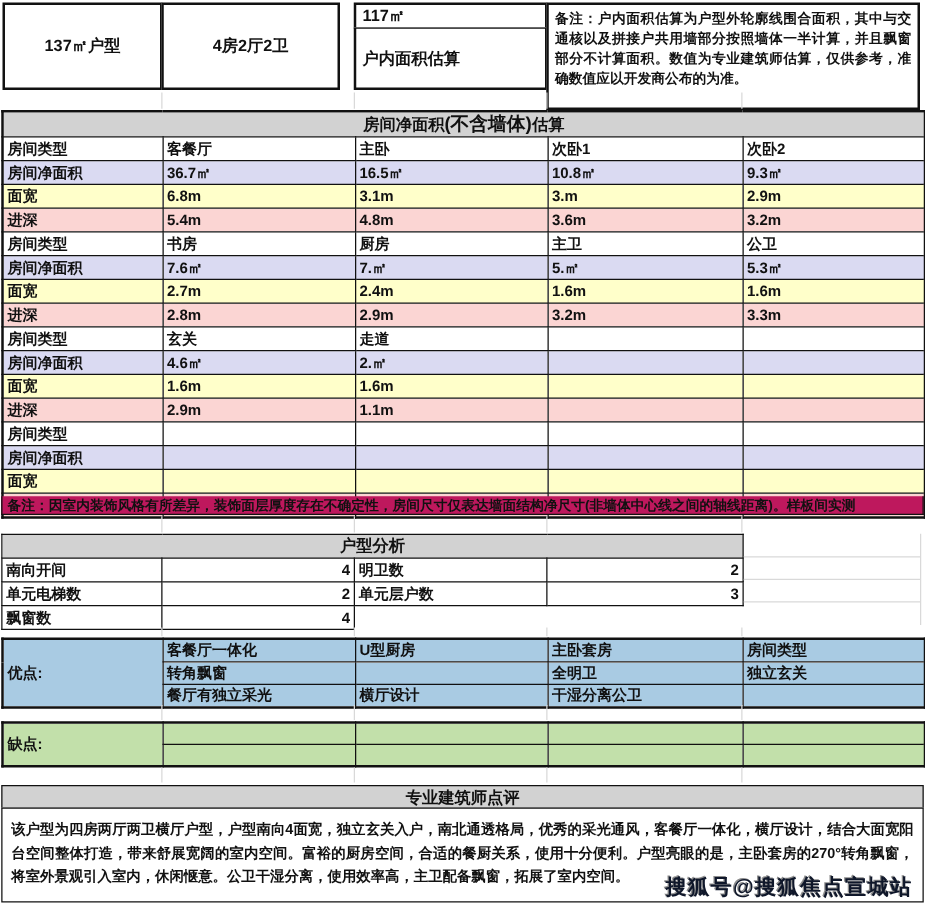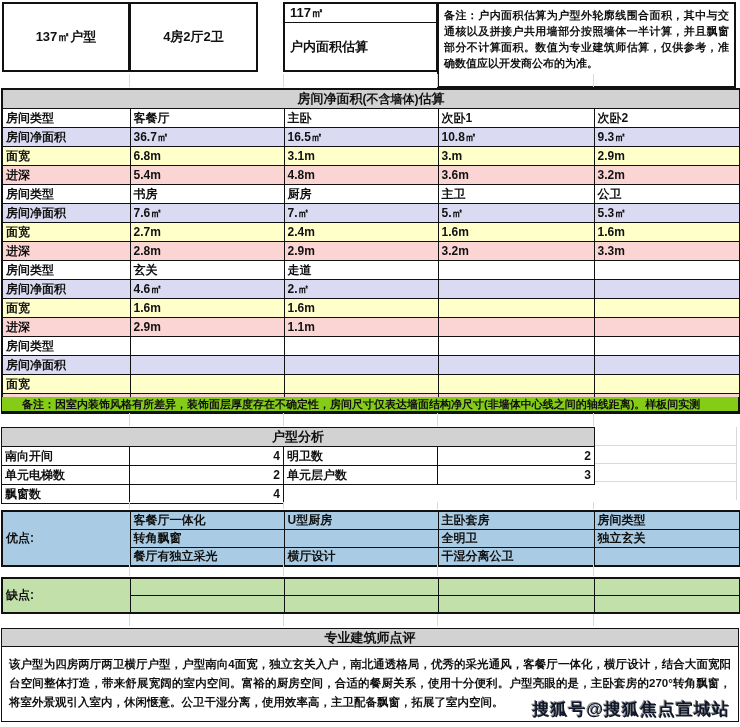--- a/index.html
+++ b/index.html
@@ -16,29 +16,29 @@
   
   .vline{position:absolute;width:1px;background:#d9d9d9;}
   .hline{position:absolute;height:1px;background:#d9d9d9;}
   
   table{border-collapse:collapse;table-layout:fixed;}
   .tbl{position:absolute;left:1px;}
   .tbl td,.tbl th{border:1px solid #111;height:18px;padding:0 3px;font-size:12px;
     overflow:hidden;white-space:nowrap;text-align:left;font-weight:bold;}
   .outer2{border:2px solid #111;}
   th.sect{background:#d2d2d2;text-align:center;font-size:13px;height:18px;}
-  .small{font-size:12px;text-align:center;}
+  .small{font-size:15px;text-align:center;}
   .lab{text-align:center;}
   .ra td{background:#dadaf2;}
   .rw td{background:#ffffca;}
   .rd td{background:#fbd5d3;}
   .rt td{background:#ffffff;}
   
   .footnote{position:absolute;box-sizing:border-box;border:1px solid #111;border-top:none;
-    background:#84cc16;font-size:11px;display:flex;align-items:center;padding:0 20px;
+    background:#be185d;font-size:11px;display:flex;align-items:center;padding:0 4px;
     white-space:nowrap;overflow:hidden;}
   
   .an td{background:#fff;}
   .an .av{text-align:right;}
   .an td.ghost{border:none;background:transparent;}
   
   .pros td{background:#a9cbe3;}
   .cons td{background:#c2e0aa;}
   .blocklabel{text-align:center;font-size:13px;}
   .cons td{height:16px;}
@@ -50,21 +50,21 @@
     font-size:11.5px;line-height:19px;padding:8px 7px 0 7px;text-align:justify;}
   .watermark{position:absolute;right:8px;bottom:2px;font-size:17px;letter-spacing:1px;
     color:#0f172a;text-shadow:-1px -1px 0 #8d8d8d,1px 1px 0 #ffffff;}
 </style>
 </head>
 <body>
 
 <div class="sheet">
 
   <div class="hcell hcenter" style="left:2px;top:2px;width:128px;height:70px;">137㎡户型</div>
-  <div class="hcell hcenter" style="left:129px;top:2px;width:129px;height:70px;">4房2厅2卫</div>
+  <div class="hcell hcenter" style="left:129px;top:2px;width:143px;height:70px;">4房2厅2卫</div>
   <div class="hcell hleft" style="left:283px;top:2px;width:155px;height:21px;border-bottom-width:1px;">117㎡</div>
   <div class="hcell hleft" style="left:283px;top:22px;width:155px;height:50px;border-top-width:1px;">户内面积估算</div>
   <div class="hcell" style="left:437px;top:2px;width:299px;height:86px;">
     <div class="note-text">备注：户内面积估算为户型外轮廓线围合面积，其中与交通核以及拼接户共用墙部分按照墙体一半计算，并且飘窗部分不计算面积。数值为专业建筑师估算，仅供参考，准确数值应以开发商公布的为准。</div>
   </div>
 
   <div class="vline" style="left:129px;top:74px;height:13px;"></div>
   <div class="vline" style="left:283px;top:74px;height:13px;"></div>
   <div class="vline" style="left:437px;top:74px;height:13px;"></div>
   <div class="vline" style="left:593px;top:74px;height:13px;"></div>

